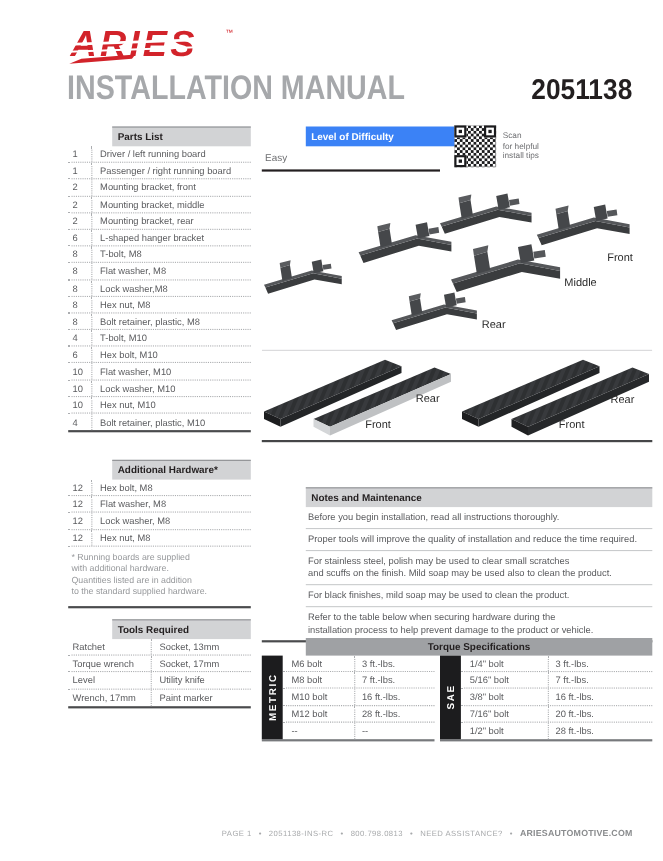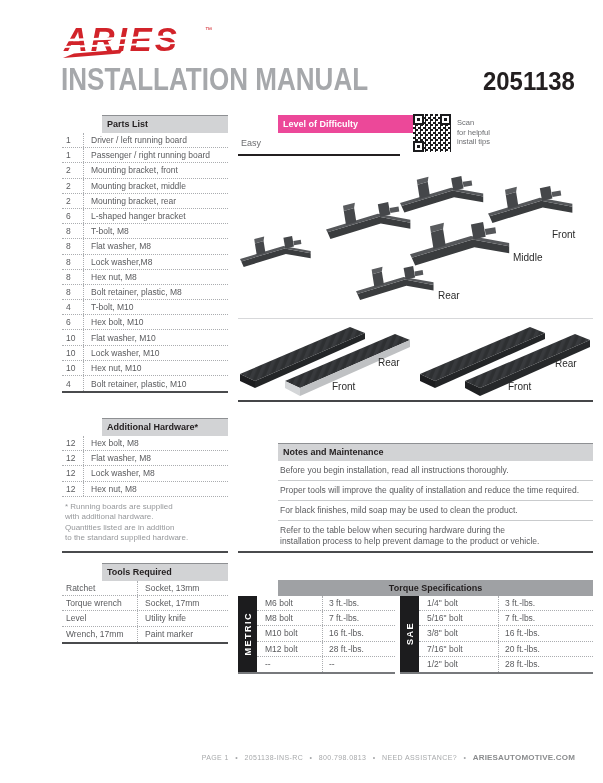--- a/index.html
+++ b/index.html
@@ -9,21 +9,21 @@
   
   .logo-wrap{position:absolute;left:62px;top:20px;width:160px;height:42px;}
   .doc-title{position:absolute;left:61px;top:62px;font-size:31px;font-weight:bold;
              color:#A6A8AB;letter-spacing:0px;transform:scaleX(.84);transform-origin:0 0;white-space:nowrap;}
   .part-number{position:absolute;right:28px;top:66px;font-size:26px;font-weight:bold;
              color:#231F20;transform:scaleX(.92);transform-origin:100% 0;}
 
   
   .bar{height:18px;background:#D2D3D5;border-top:1px solid #8E9093;box-sizing:border-box;
        font-size:9px;font-weight:bold;line-height:17px;color:#231F20;padding-left:5px;margin-left:40px;}
-  .bar.green{background:#ec4899;color:#fff;border-top:none;line-height:18px;}
+  .bar.green{background:#3b82f6;color:#fff;border-top:none;line-height:18px;}
   .bar.center{text-align:center;background:#9FA1A4;border-top:none;padding-left:0;height:16px;line-height:16px;}
 
   
   .leftcol{position:absolute;left:62px;width:166px;}
   .ptable{border-bottom:2px solid #4A4B4D;}
   .prow{display:flex;height:15.2px;align-items:center;font-size:8.5px;color:#5A5B5E;
         border-bottom:1px dotted #ABADB0;box-sizing:border-box;}
   .prow:last-child{border-bottom:none;}
   .prow .q{width:22px;align-self:stretch;display:flex;align-items:center;padding-left:4px;
            border-right:1px dotted #ABADB0;box-sizing:border-box;flex:none;}
@@ -279,20 +279,22 @@
       <div class="img-label" style="left:317px;top:186px">Rear</div>
       <div class="img-label" style="left:270px;top:209px">Front</div>
     </div>
   </div>
 
   <div style="position:absolute;left:238px;top:443px;width:355px">
     <div class="bar">Notes and Maintenance</div>
     <div class="notes-box">
       <div class="note-item">Before you begin installation, read all instructions thoroughly.</div>
       <div class="note-item">Proper tools will improve the quality of installation and reduce the time required.</div>
+      <div class="note-item">For stainless steel, polish may be used to clear small scratches
+and scuffs on the finish. Mild soap may be used also to clean the product.</div>
       <div class="note-item">For black finishes, mild soap may be used to clean the product.</div>
       <div class="note-item">Refer to the table below when securing hardware during the
 installation process to help prevent damage to the product or vehicle.</div>
     </div>
   </div>
 
   <div style="position:absolute;left:238px;top:580px;width:355px">
     <div class="bar center">Torque Specifications</div>
     <div class="torque-tables">
       <div class="ttable metric">

